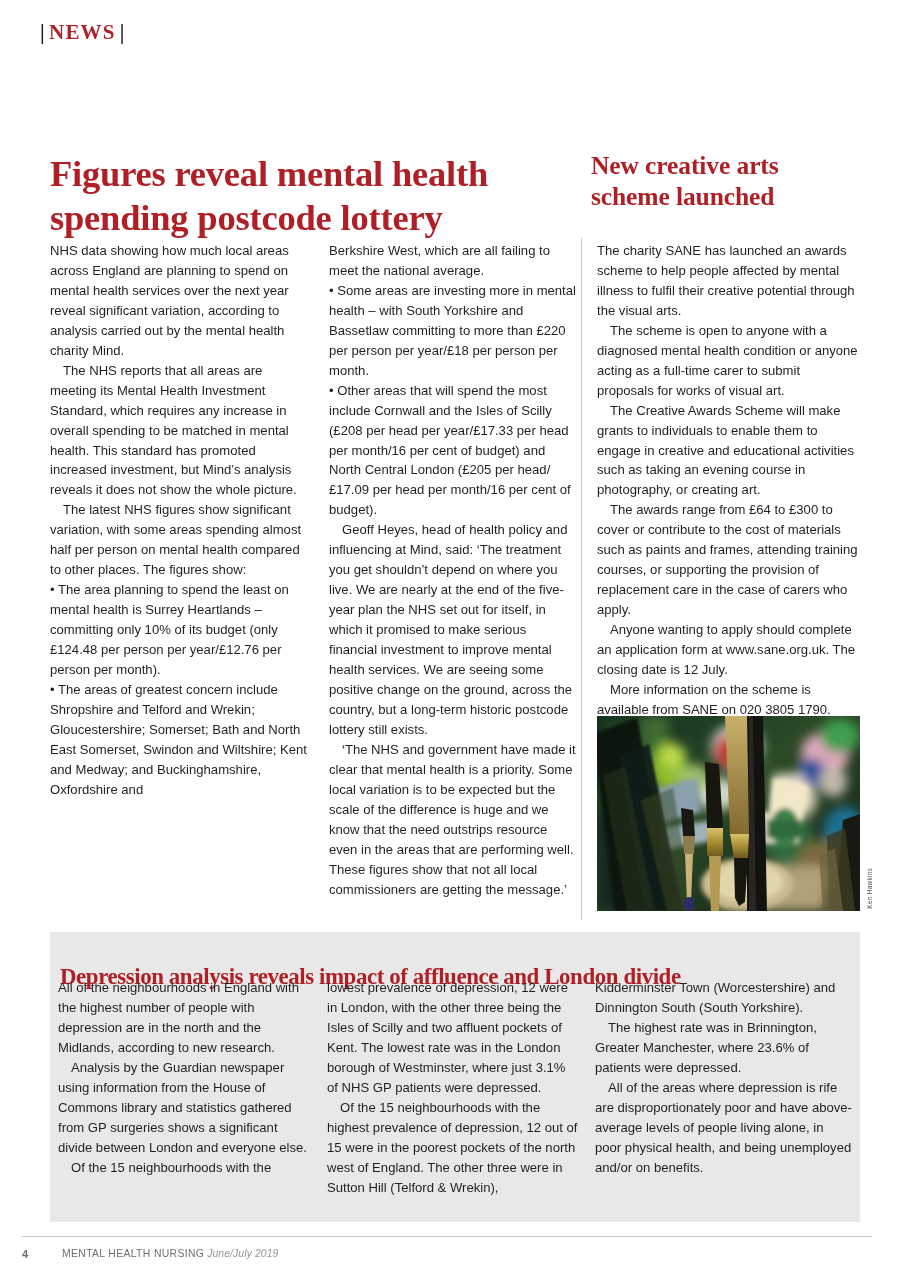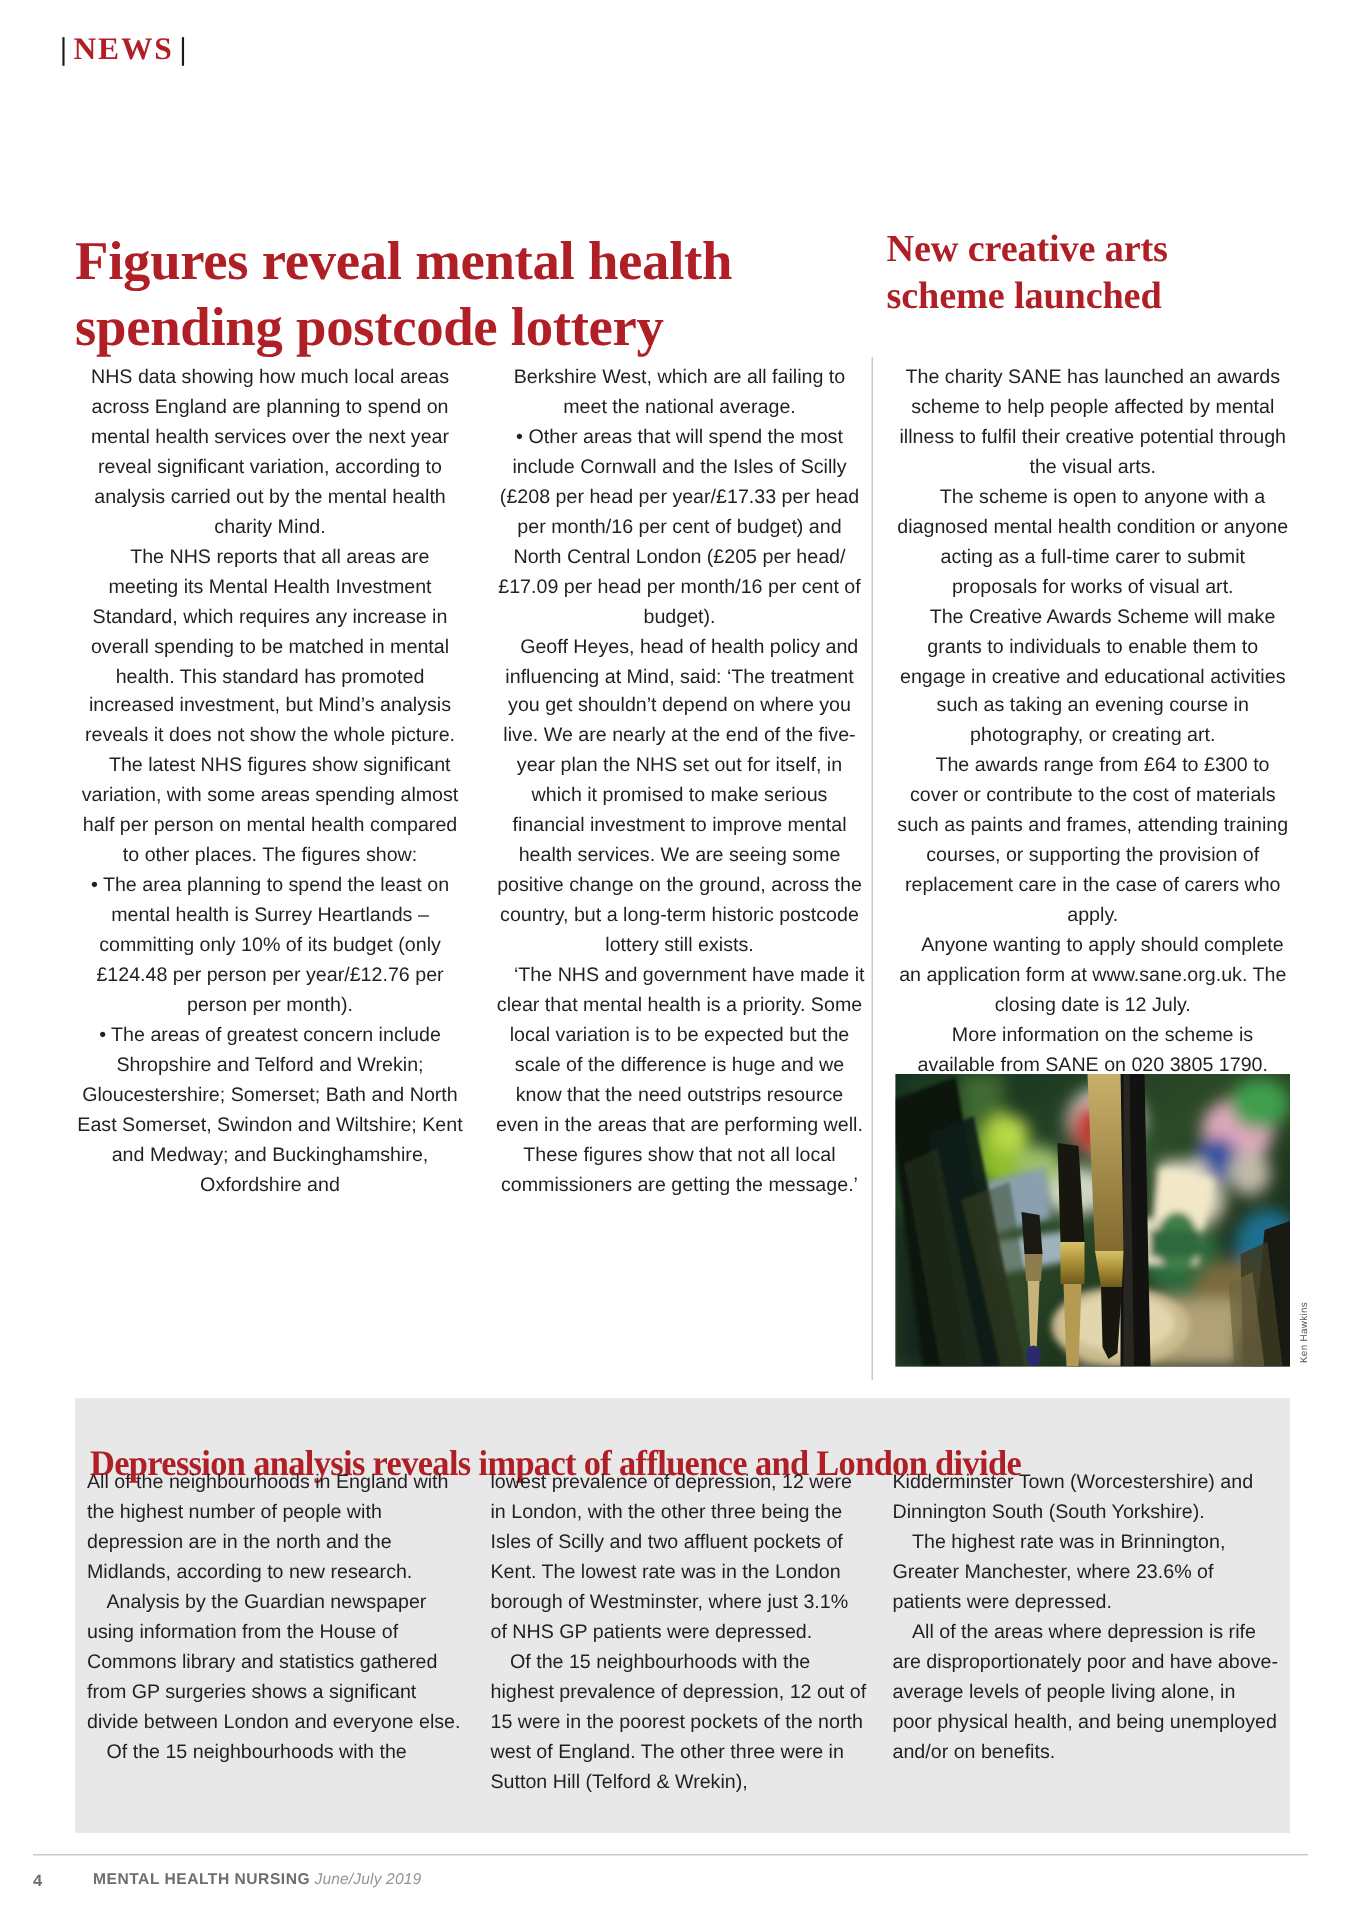--- a/index.html
+++ b/index.html
@@ -84,21 +84,21 @@
     background: #c9c9c9;
   }
 
   .bodycol {
     position: absolute;
     font-size: 13.1px;
     line-height: 1.525;
     color: #231f20;
     text-align: left;
   }
-  .bodycol p { margin: 0; text-align: center; }
+  .bodycol p { margin: 0; }
   .bodycol p.indent { text-indent: 13px; }
 
   #col-1 { left: 0;     top: 113px; width: 260px; }
   #col-2 { left: 279px; top: 113px; width: 248px; }
   #col-3 { left: 547px; top: 113px; width: 263px; }
 
   
   #photo-wrap {
     position: absolute;
     left: 547px;
@@ -187,21 +187,21 @@
     font-weight: bold;
     color: #6d6e71;
     font-size: 11px;
   }
   #footer-pub {
     position: absolute;
     left: 40px;
     top: 0;
   }
   #footer-pub .pub-title {
-    font-weight: bold;
+    font-weight: normal;
     letter-spacing: 0.35px;
     color: #6d6e71;
   }
   #footer-pub .pub-date {
     color: #939598;
     letter-spacing: 0.1px;
     font-style: italic;
   }
 </style>
 </head>
@@ -222,20 +222,21 @@
   <div class="bodycol" id="col-1">
       <p>NHS data showing how much local areas across England are planning to spend on mental health services over the next year reveal significant variation, according to analysis carried out by the mental health charity Mind.</p>
       <p class="indent">The NHS reports that all areas are meeting its Mental Health Investment Standard, which requires any increase in overall spending to be matched in mental health. This standard has promoted increased investment, but Mind’s analysis reveals it does not show the whole picture.</p>
       <p class="indent">The latest NHS figures show significant variation, with some areas spending almost half per person on mental health compared to other places. The figures show:</p>
       <p>• The area planning to spend the least on mental health is Surrey Heartlands – committing only 10% of its budget (only £124.48 per person per year/£12.76 per person per month).</p>
       <p>• The areas of greatest concern include Shropshire and Telford and Wrekin; Gloucestershire; Somerset; Bath and North East Somerset, Swindon and Wiltshire; Kent and Medway; and Buckinghamshire, Oxfordshire and</p>
     </div>
 
   <div class="bodycol" id="col-2">
       <p>Berkshire West, which are all failing to meet the national average.</p>
+      <p>• Some areas are investing more in mental health – with South Yorkshire and Bassetlaw committing to more than £220 per person per year/£18 per person per month.</p>
       <p>• Other areas that will spend the most include Cornwall and the Isles of Scilly (£208 per head per year/£17.33 per head per month/16 per cent of budget) and North Central London (£205 per head/£17.09 per head per month/16 per cent of budget).</p>
       <p class="indent">Geoff Heyes, head of health policy and influencing at Mind, said: ‘The treatment you get shouldn’t depend on where you live. We are nearly at the end of the five-year plan the NHS set out for itself, in which it promised to make serious financial investment to improve mental health services. We are seeing some positive change on the ground, across the country, but a long-term historic postcode lottery still exists.</p>
       <p class="indent">‘The NHS and government have made it clear that mental health is a priority. Some local variation is to be expected but the scale of the difference is huge and we know that the need outstrips resource even in the areas that are performing well. These figures show that not all local commissioners are getting the message.’</p>
     </div>
 
   <div class="bodycol" id="col-3">
       <p>The charity SANE has launched an awards scheme to help people affected by mental illness to fulfil their creative potential through the visual arts.</p>
       <p class="indent">The scheme is open to anyone with a diagnosed mental health condition or anyone acting as a full-time carer to submit proposals for works of visual art.</p>
       <p class="indent">The Creative Awards Scheme will make grants to individuals to enable them to engage in creative and educational activities such as taking an evening course in photography, or creating art.</p>
       <p class="indent">The awards range from £64 to £300 to cover or contribute to the cost of materials such as paints and frames, attending training courses, or supporting the provision of replacement care in the case of carers who apply.</p>

